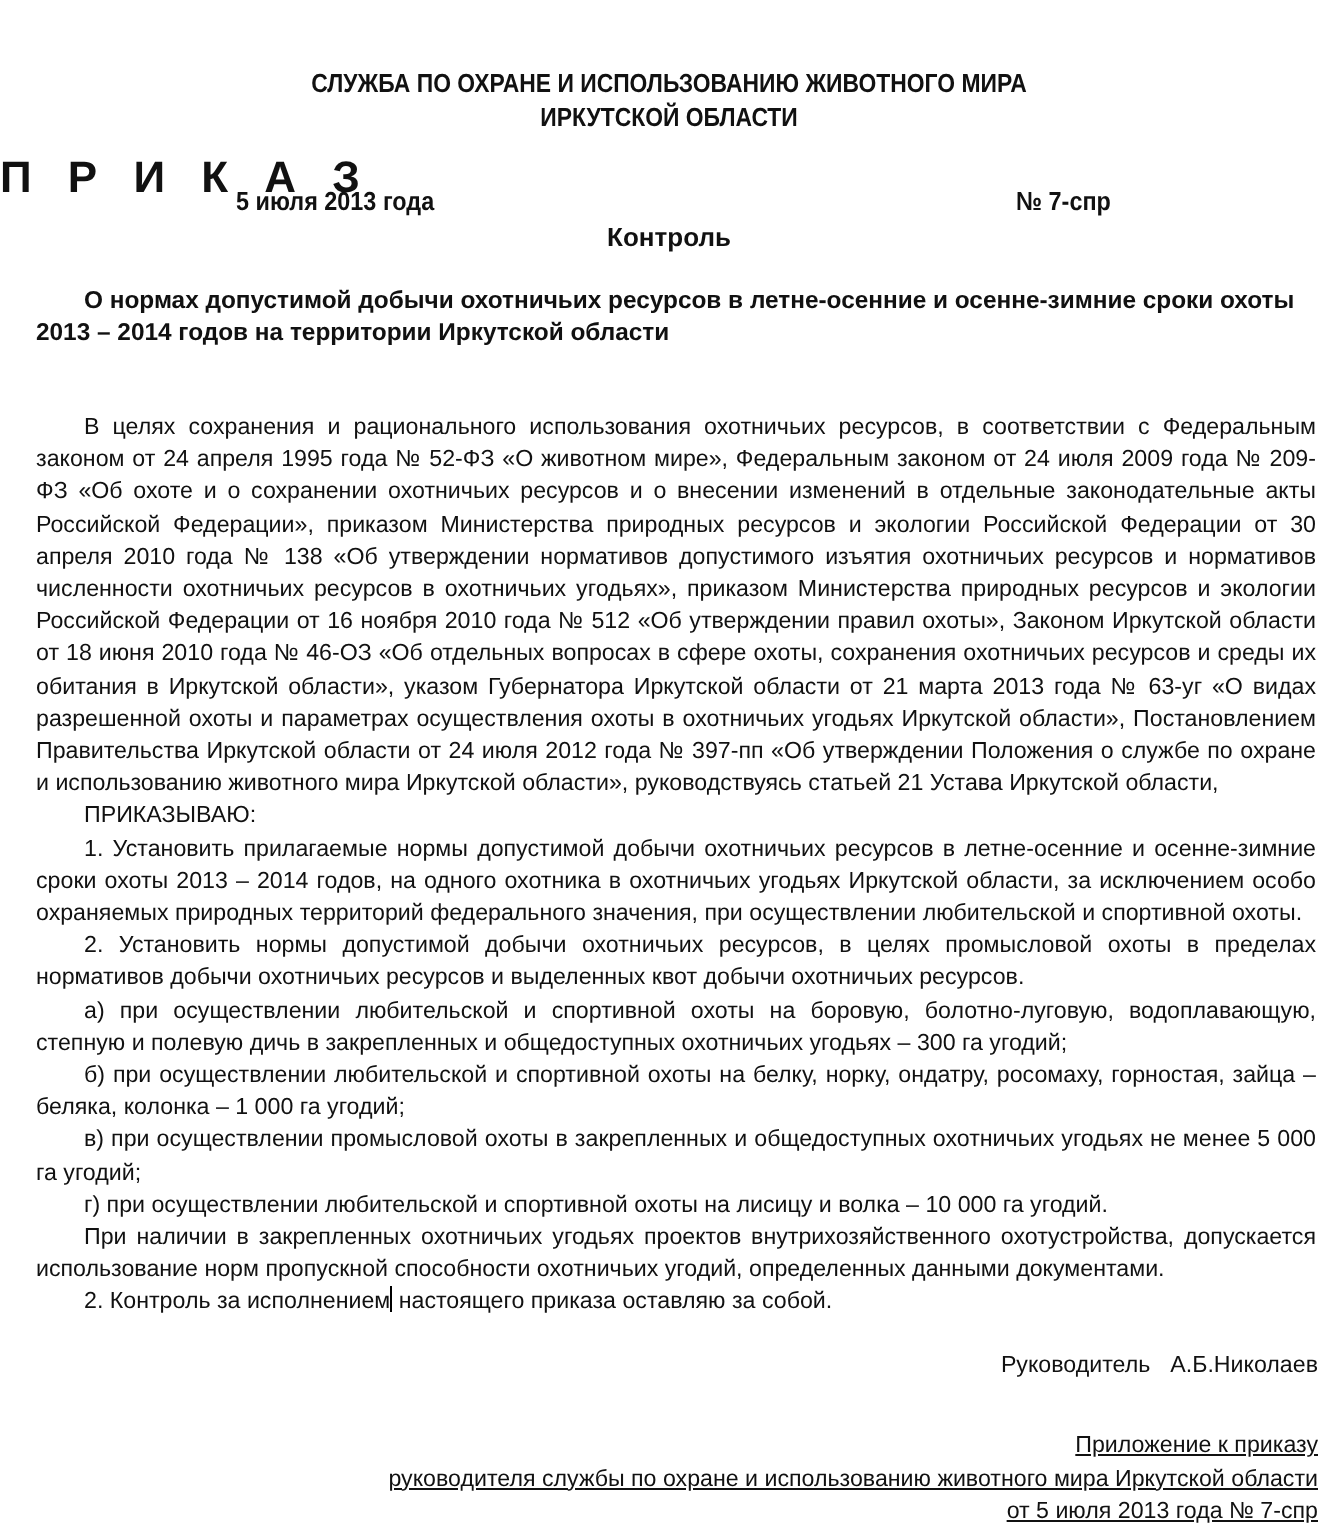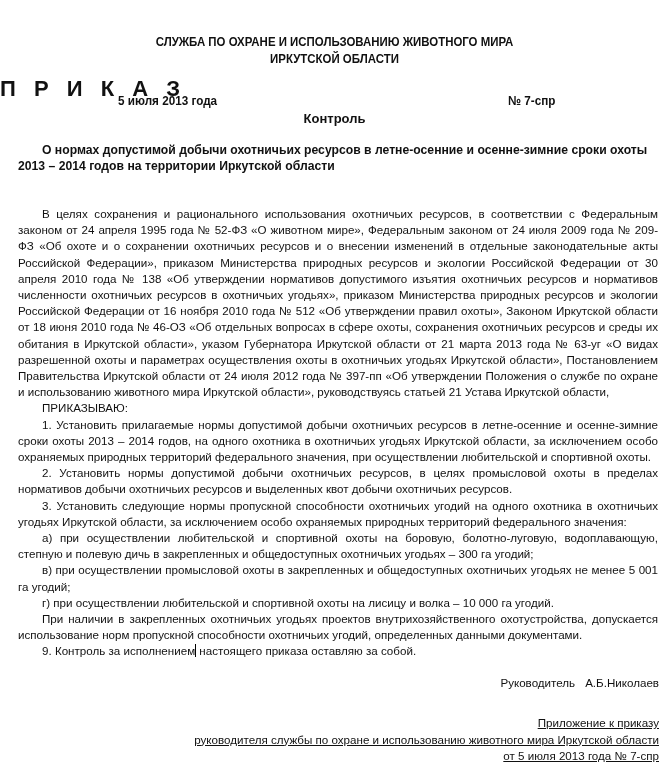--- a/index.html
+++ b/index.html
@@ -36,26 +36,26 @@
 
   <div class="subject">
     <span class="ind"></span><span>О нормах допустимой добычи охотничьих ресурсов в летне-осенние и осенне-зимние сроки охоты 2013 – 2014 годов на территории Иркутской области</span>
   </div>
 
   <div class="body">
     <p>В целях сохранения и рационального использования охотничьих ресурсов, в соответствии с Федеральным законом от 24 апреля 1995 года № 52-ФЗ «О животном мире», Федеральным законом от 24 июля 2009 года № 209-ФЗ «Об охоте и о сохранении охотничьих ресурсов и о внесении изменений в отдельные законодательные акты Российской Федерации», приказом Министерства природных ресурсов и экологии Российской Федерации от 30 апреля 2010 года № 138 «Об утверждении нормативов допустимого изъятия охотничьих ресурсов и нормативов численности охотничьих ресурсов в охотничьих угодьях», приказом Министерства природных ресурсов и экологии Российской Федерации от 16 ноября 2010 года № 512 «Об утверждении правил охоты», Законом Иркутской области от 18 июня 2010 года № 46-ОЗ «Об отдельных вопросах в сфере охоты, сохранения охотничьих ресурсов и среды их обитания в Иркутской области», указом Губернатора Иркутской области от 21 марта 2013 года № 63-уг «О видах разрешенной охоты и параметрах осуществления охоты в охотничьих угодьях Иркутской области», Постановлением Правительства Иркутской области от 24 июля 2012 года № 397-пп «Об утверждении Положения о службе по охране и использованию животного мира Иркутской области», руководствуясь статьей 21 Устава Иркутской области,</p>
     <p>ПРИКАЗЫВАЮ:</p>
     <p>1. Установить прилагаемые нормы допустимой добычи охотничьих ресурсов в летне-осенние и осенне-зимние сроки охоты 2013 – 2014 годов, на одного охотника в охотничьих угодьях Иркутской области, за исключением особо охраняемых природных территорий федерального значения, при осуществлении любительской и спортивной охоты.</p>
     <p>2. Установить нормы допустимой добычи охотничьих ресурсов, в целях промысловой охоты в пределах нормативов добычи охотничьих ресурсов и выделенных квот добычи охотничьих ресурсов.</p>
-    <p>3. Установить следующие нормы пропускной способности охотничьих угодий на одного охотника в охотничьих угодьях Иркутской области, за исключением особо охраняемых природных территорий федерального значения:</p>
     <p>а) при осуществлении любительской и спортивной охоты на боровую, болотно-луговую, водоплавающую, степную и полевую дичь в закрепленных и общедоступных охотничьих угодьях – 300 га угодий;</p>
-    <p>в) при осуществлении промысловой охоты в закрепленных и общедоступных охотничьих угодьях не менее 5 001 га угодий;</p>
+    <p>б) при осуществлении любительской и спортивной охоты на белку, норку, ондатру, росомаху, горностая, зайца – беляка, колонка – 1 000 га угодий;</p>
+    <p>в) при осуществлении промысловой охоты в закрепленных и общедоступных охотничьих угодьях не менее 5 000 га угодий;</p>
     <p>г) при осуществлении любительской и спортивной охоты на лисицу и волка – 10 000 га угодий.</p>
     <p>При наличии в закрепленных охотничьих угодьях проектов внутрихозяйственного охотустройства, допускается использование норм пропускной способности охотничьих угодий, определенных данными документами.</p>
-    <p><span>9. Контроль за исполнением</span><span class="cursor"></span><span> настоящего приказа оставляю за собой.</span></p>
+    <p><span>2. Контроль за исполнением</span><span class="cursor"></span><span> настоящего приказа оставляю за собой.</span></p>
   </div>
 
   <div class="sign">
     <span>Руководитель</span><span>А.Б.Николаев</span>
   </div>
 
   <div class="appendix">
     <div>Приложение к приказу</div>
     <div>руководителя службы по охране и использованию животного мира Иркутской области</div>
     <div>от 5 июля 2013 года № 7-спр</div>

